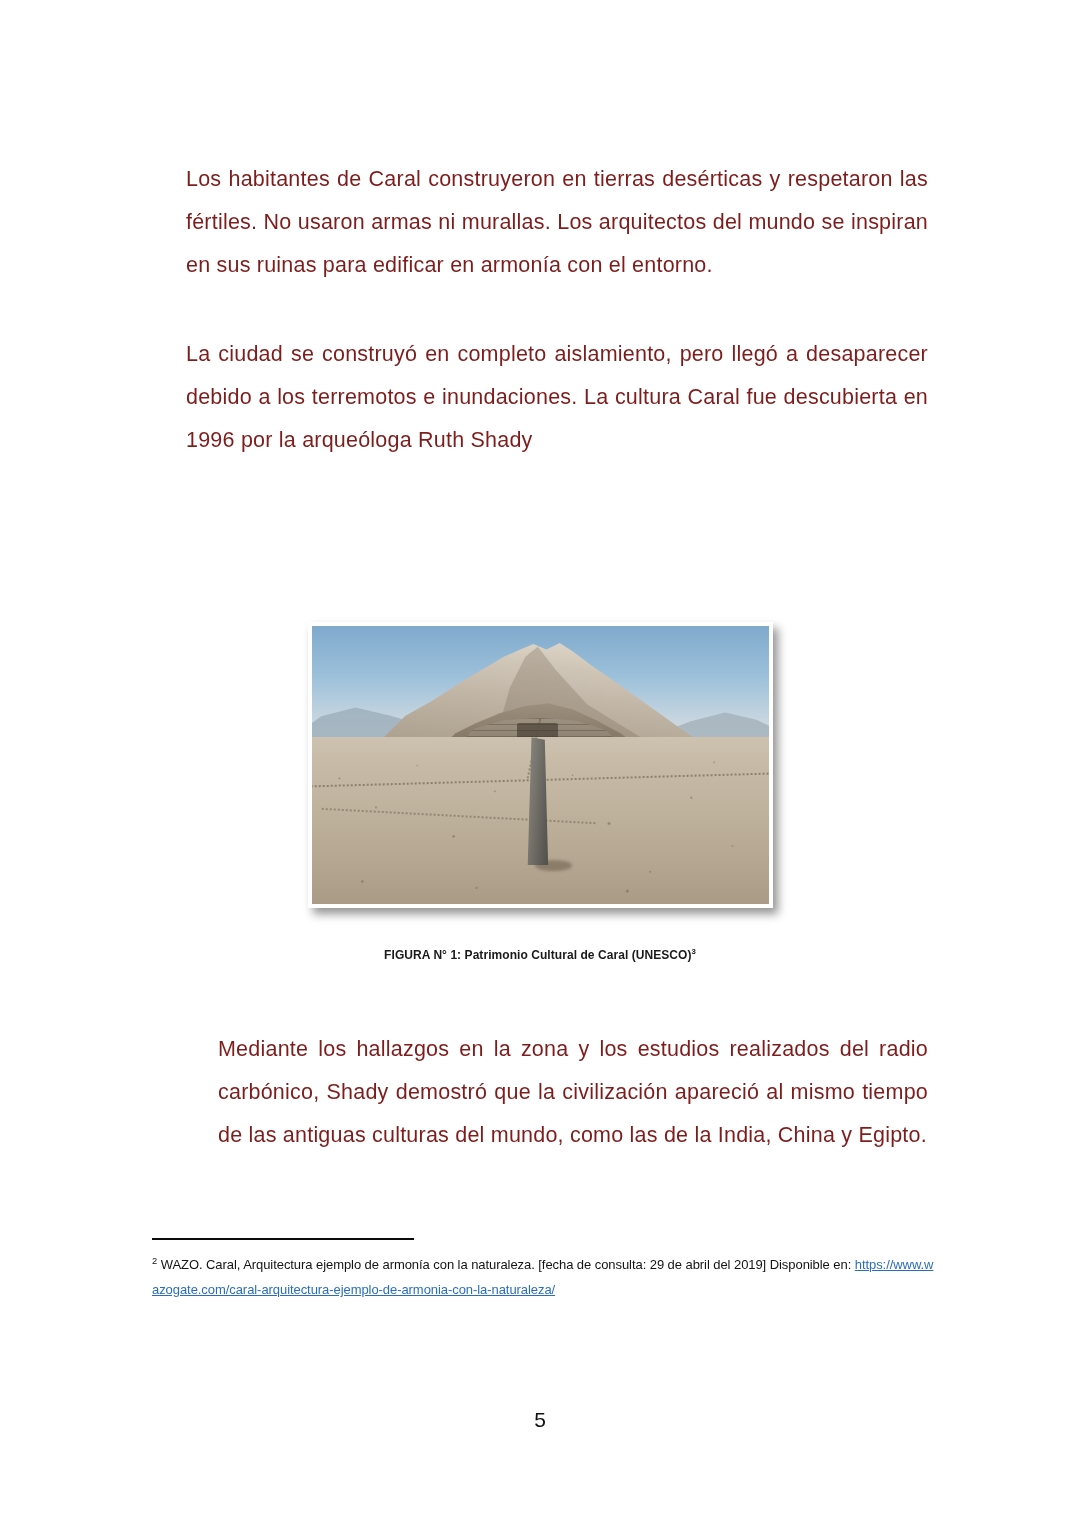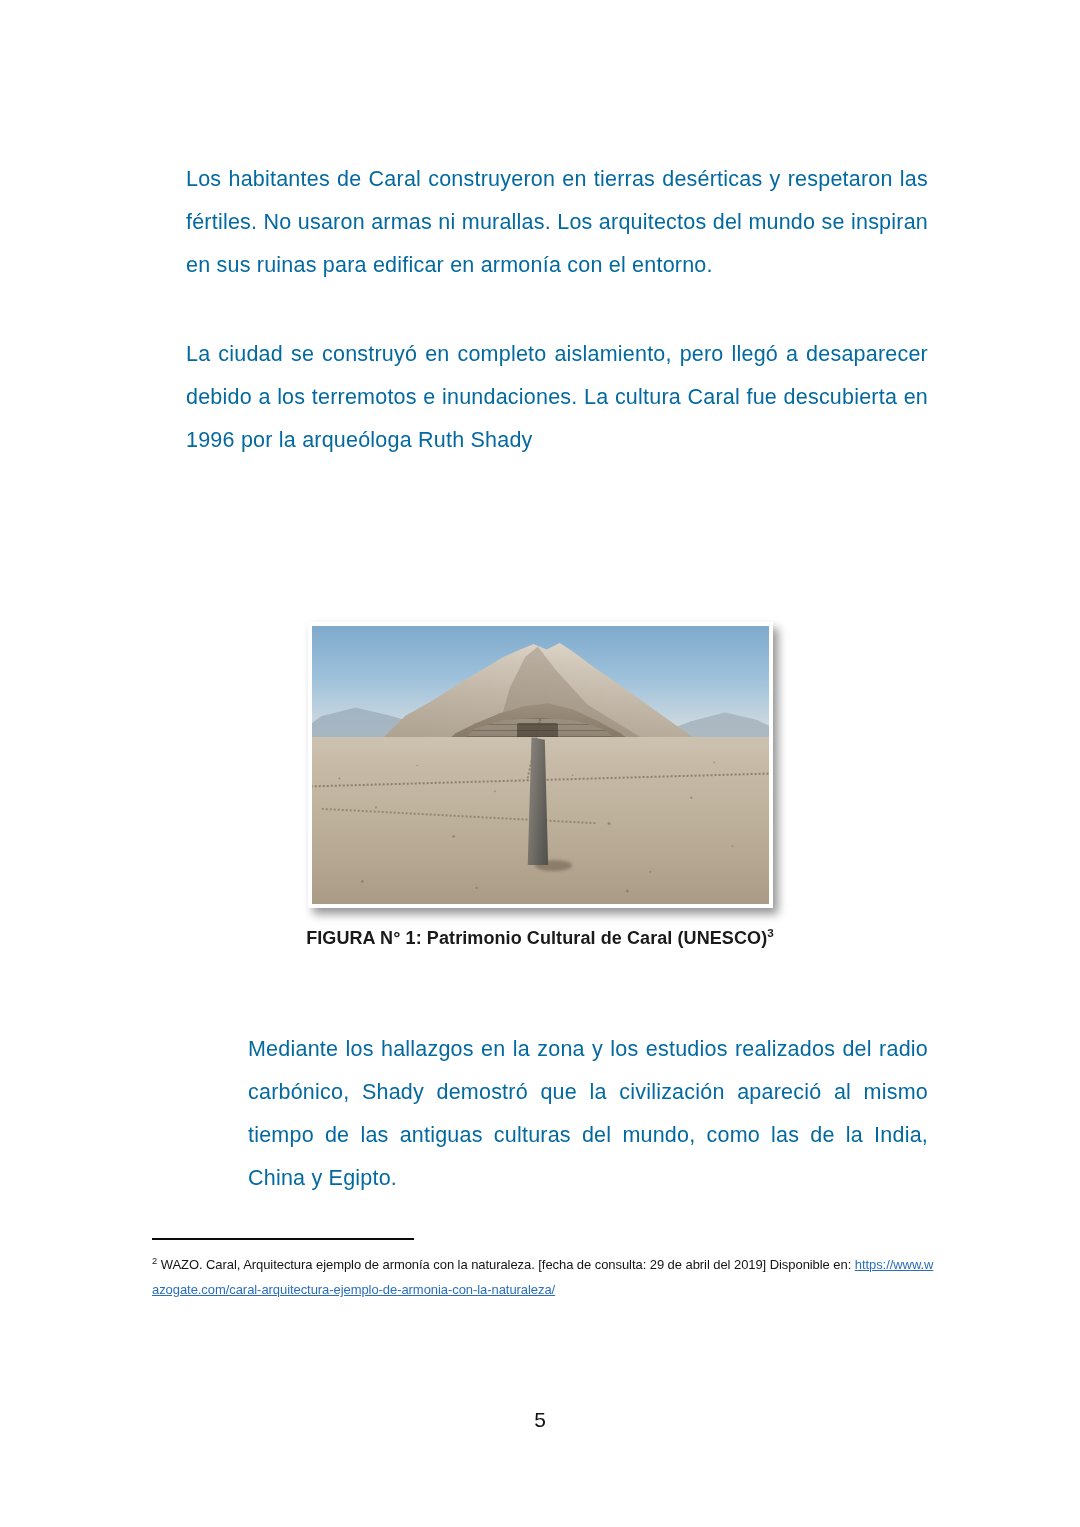--- a/index.html
+++ b/index.html
@@ -24,21 +24,21 @@
     top: 158px;
     width: 742px;
   }
   p.para {
     margin: 0 0 46px 0;
     font-family: "Liberation Sans", sans-serif;
     font-size: 21.5px;
     line-height: 43px;
     text-align: justify;
     text-justify: inter-word;
-    color: #0369a1;
+    color: #7f1d1d;
     letter-spacing: 0.01em;
   }
   p.para:last-child { margin-bottom: 0; }
   sup.fnref {
     font-size: 0.62em;
     vertical-align: super;
     line-height: 0;
   }
 
   
@@ -191,23 +191,23 @@
     position: absolute;
     left: 49%; top: 84%;
     width: 8%; height: 4%;
     background: rgba(80,66,50,0.40);
     border-radius: 50%;
     filter: blur(1.5px);
   }
 
   
   .caption {
-    margin-top: 16px;
-    font-family: "Liberation Sans", sans-serif;
-    font-size: 18px;
+    margin-top: 36px;
+    font-family: "Liberation Sans", sans-serif;
+    font-size: 12px;
     font-weight: bold;
     color: #1a1a1a;
     letter-spacing: 0.005em;
   }
   .caption sup {
     font-size: 0.65em;
     vertical-align: super;
     line-height: 0;
   }
 
@@ -287,21 +287,21 @@
         <div class="path-c"></div>
         <div class="monolith-shadow"></div>
         <div class="monolith"></div>
       </div>
     </div>
 
     <div class="caption"><span>FIGURA N° 1: Patrimonio Cultural de Caral (UNESCO)</span><sup>3</sup></div>
   </div>
 
   <div class="body-col" style="top:1028px; left:218px; width:710px;">
-    <p class="para" style="margin-bottom:0;margin-left:30px;"><span>Mediante los hallazgos en la zona y los estudios realizados del radio carbónico, Shady demostró que la civilización apareció al mismo tiempo de las antiguas culturas del mundo, como las de la India, China y Egipto.</span></p>
+    <p class="para" style="margin-bottom:0;"><span>Mediante los hallazgos en la zona y los estudios realizados del radio carbónico, Shady demostró que la civilización apareció al mismo tiempo de las antiguas culturas del mundo, como las de la India, China y Egipto.</span></p>
   </div>
 
   <div class="footnotes">
     <div class="fn-rule"></div>
 
     <p class="fn"><sup>2</sup><span> WAZO. Caral, Arquitectura ejemplo de armonía con la naturaleza. [fecha de consulta: 29 de abril del 2019] Disponible en: </span><span class="link">https://www.wazogate.com/caral-arquitectura-ejemplo-de-armonia-con-la-naturaleza/</span></p>
 
   </div>
 
   <div class="page-number">5</div>

